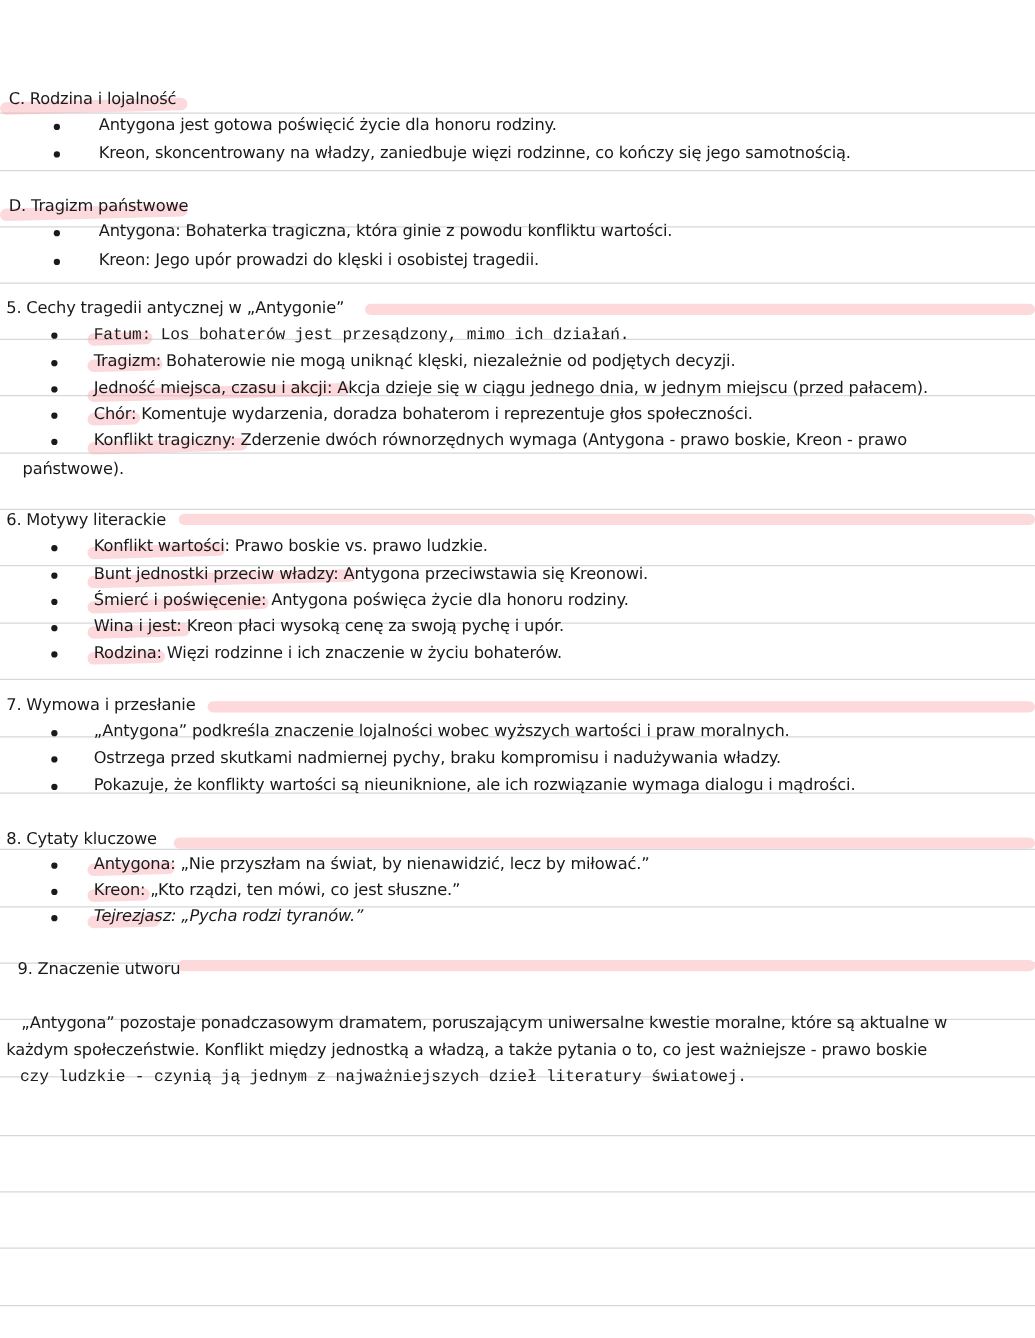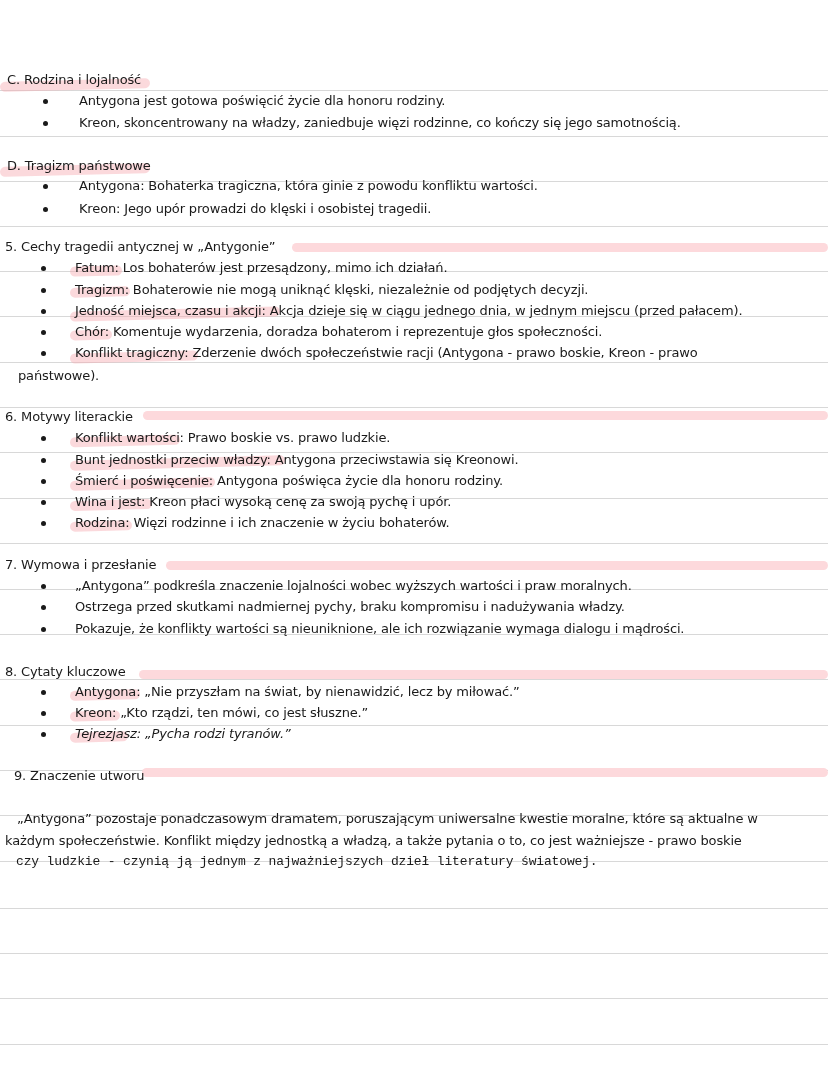--- a/index.html
+++ b/index.html
@@ -57,37 +57,37 @@
 <div class="bullet" style="left:43px;top:184px;"></div>
 <div class="line" style="left:79px;top:177px;">Antygona: Bohaterka tragiczna, która ginie z powodu konfliktu wartości.</div>
 <div class="bullet" style="left:43px;top:207px;"></div>
 <div class="line" style="left:79px;top:200px;">Kreon: Jego upór prowadzi do klęski i osobistej tragedii.</div>
 
 <div class="hl-bar" style="left:292px;top:243px;width:536px;"></div>
 <div class="line" style="left:5px;top:238px;">5. Cechy tragedii antycznej w „Antygonie”</div>
 
 <div class="hl-under" style="left:70px;top:266px;width:52px;"></div>
 <div class="bullet" style="left:41px;top:266px;"></div>
-<div class="line" style="left:75px;top:259px;"><span>Fatum</span><span>: Los bohaterów jest przesądzony, mimo ich działań.</span></div>
+<div class="line" style="left:75px;top:259px;font-family:Liberation Mono, monospace;"><span>Fatum</span><span>: Los bohaterów jest przesądzony, mimo ich działań.</span></div>
 
 <div class="hl-under" style="left:70px;top:287px;width:60px;"></div>
 <div class="bullet" style="left:41px;top:288px;"></div>
 <div class="line" style="left:75px;top:281px;"><span>Tragizm</span><span>: Bohaterowie nie mogą uniknąć klęski, niezależnie od podjętych decyzji.</span></div>
 
 <div class="hl-under" style="left:70px;top:309px;width:210px;"></div>
 <div class="bullet" style="left:41px;top:309px;"></div>
 <div class="line" style="left:75px;top:302px;"><span>Jedność miejsca, czasu i akcji</span><span>: Akcja dzieje się w ciągu jednego dnia, w jednym miejscu (przed pałacem).</span></div>
 
 <div class="hl-under" style="left:70px;top:330px;width:42px;"></div>
 <div class="bullet" style="left:41px;top:330px;"></div>
 <div class="line" style="left:75px;top:323px;"><span>Chór</span><span>: Komentuje wydarzenia, doradza bohaterom i reprezentuje głos społeczności.</span></div>
 
 <div class="hl-under" style="left:70px;top:352px;width:128px;"></div>
 <div class="bullet" style="left:41px;top:351px;"></div>
-<div class="line" style="left:75px;top:344px;"><span>Konflikt tragiczny</span><span>: Zderzenie dwóch społeczeństwie racji (Antygona - prawo boskie, Kreon - prawo</span></div>
+<div class="line" style="left:75px;top:344px;"><span>Konflikt tragiczny</span><span>: Zderzenie dwóch równorzędnych wymaga (Antygona - prawo boskie, Kreon - prawo</span></div>
 <div class="line" style="left:18px;top:367px;">państwowe).</div>
 
 <div class="hl-bar" style="left:143px;top:411px;width:685px;"></div>
 <div class="line" style="left:5px;top:408px;">6. Motywy literackie</div>
 
 <div class="hl-under" style="left:70px;top:436px;width:110px;"></div>
 <div class="bullet" style="left:41px;top:436px;"></div>
 <div class="line" style="left:75px;top:429px;text-align:center;"><span>Konflikt wartości</span><span>: Prawo boskie vs. prawo ludzkie.</span></div>
 
 <div class="hl-under" style="left:70px;top:458px;width:215px;"></div>

